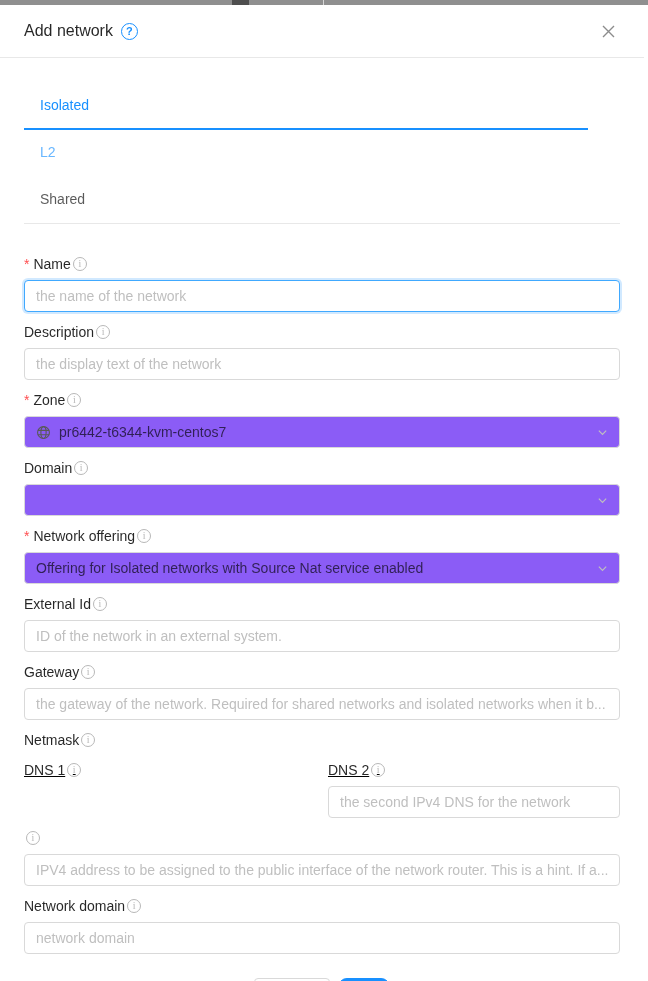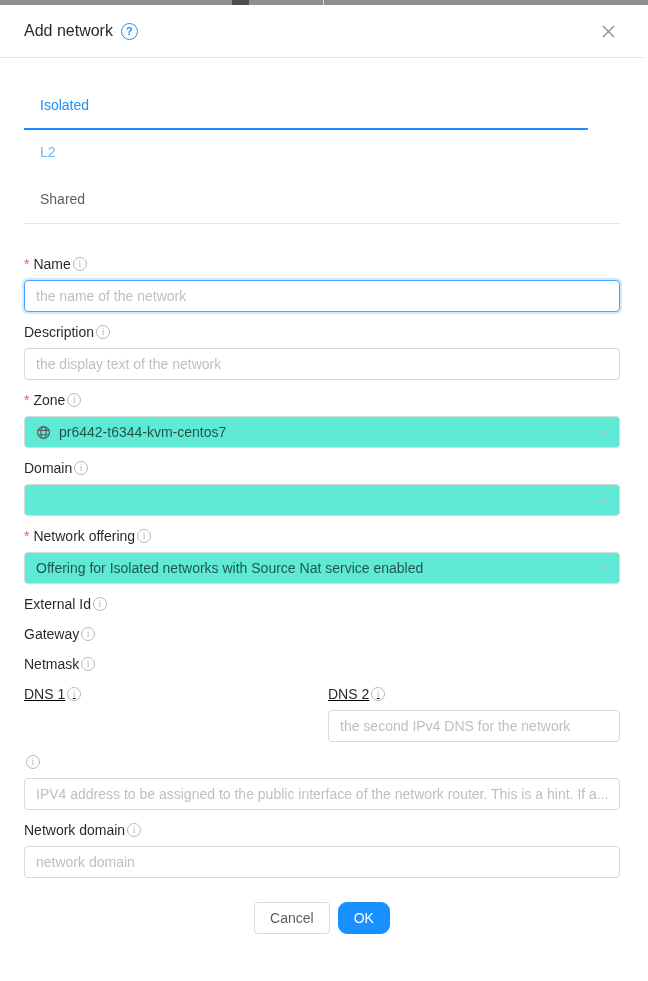--- a/index.html
+++ b/index.html
@@ -131,21 +131,21 @@
   .select-box {
     width: 100%;
     height: 32px;
     border: 1px solid #d9d9d9;
     border-radius: 4px;
     padding: 0 11px;
     display: flex;
     align-items: center;
     font-size: 14px;
     color: rgba(0,0,0,0.65);
-    background: #5eead4;
+    background: #8b5cf6;
     cursor: pointer;
   }
   .select-value { margin-left: 0; line-height: 30px; white-space: nowrap; }
   .select-box .globe { display: inline-flex; margin-right: 8px; flex: none; }
   .chevron { margin-left: auto; display: inline-flex; flex: none; }
 
   .dns-row { display: flex; gap: 12px; }
   .dns-col { flex: 1 1 0; min-width: 0; text-decoration: underline; }
 
   .modal-footer {
@@ -283,29 +283,31 @@
       </div>
     </div>
 
     <div class="form-item">
       <div class="field-label">
         <span>External Id</span>
         <span class="info-icon">
             <span>i</span>
           </span>
       </div>
+      <input class="text-input" placeholder="ID of the network in an external system." style="">
     </div>
 
     <div class="form-item">
       <div class="field-label">
         <span>Gateway</span>
         <span class="info-icon">
             <span>i</span>
           </span>
       </div>
+      <input class="text-input" placeholder="the gateway of the network. Required for shared networks and isolated networks when it b..." style="">
     </div>
 
     <div class="form-item">
       <div class="field-label">
         <span>Netmask</span>
         <span class="info-icon">
             <span>i</span>
           </span>
       </div>
     </div>

